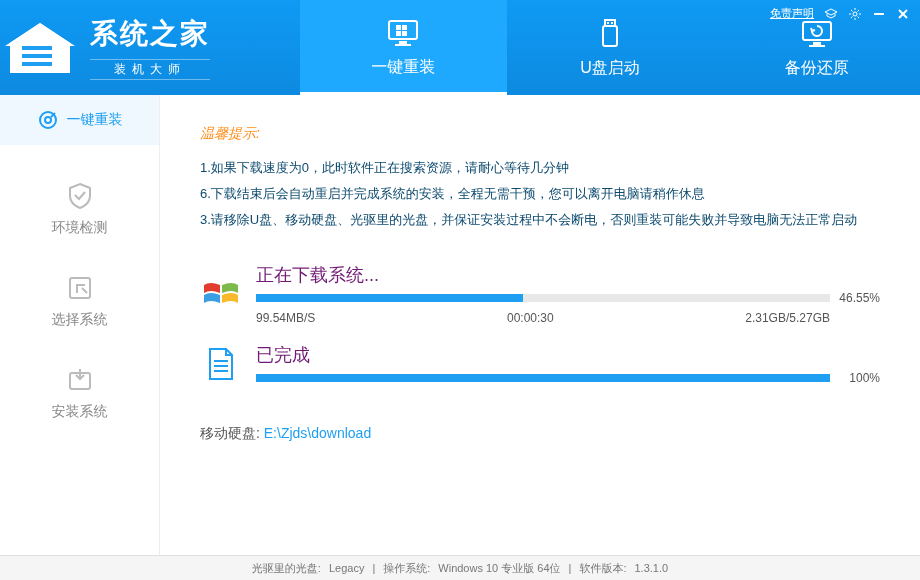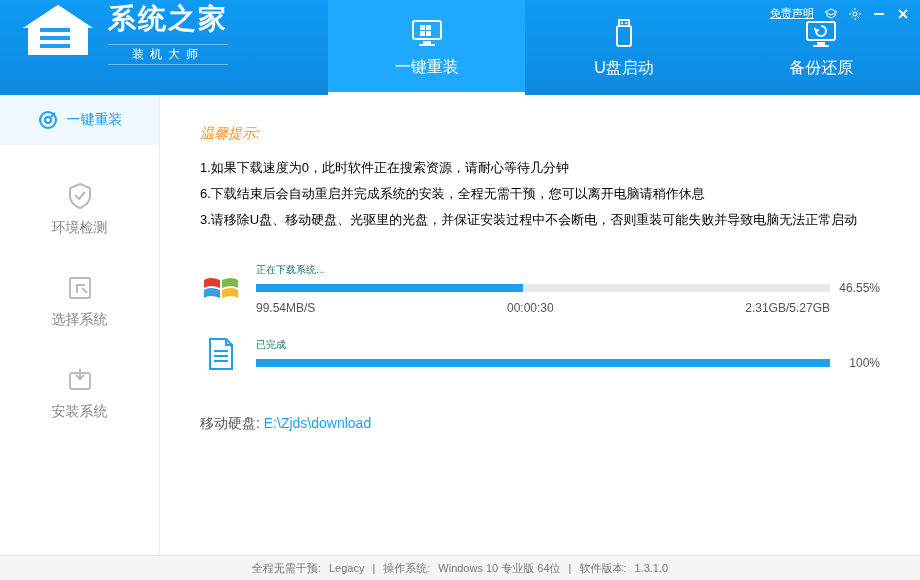--- a/index.html
+++ b/index.html
@@ -1,19 +1,19 @@
 <!DOCTYPE html>
 <html><head>
 <meta charset="utf-8">
 <style>
 * { margin: 0; padding: 0; box-sizing: border-box; font-family: "Microsoft YaHei", sans-serif; }
 body { width: 920px; height: 580px; overflow: hidden; background: #fff; }
 
 .header { height: 95px; background: linear-gradient(to bottom, #0f9af4, #0d8ae0); display: flex; position: relative; }
-.logo-area { width: 328px; display: flex; padding-left: 18px; }
+.logo-area { width: 300px; display: flex; align-items: center; }
 .logo-icon { width: 80px; height: 60px; }
 .logo-text { margin-left: 10px; }
 .logo-title { color: #fff; font-size: 28px; font-weight: bold; letter-spacing: 2px; }
 .logo-sub { color: #fff; font-size: 12px; letter-spacing: 6px; border-top: 1px solid rgba(255,255,255,0.4); border-bottom: 1px solid rgba(255,255,255,0.4); padding: 1px 0; margin-top: 6px; text-align: center; }
 
 .nav { display: flex; flex: 1; }
 .nav-item { flex: 1; display: flex; flex-direction: column; align-items: center; justify-content: center; color: #fff; font-size: 16px; cursor: pointer; }
 .nav-item.active { background: #1ea9ff; border-bottom: 3px solid #fff; }
 .nav-icon { width: 36px; height: 36px; margin-bottom: 6px; }
 
@@ -23,27 +23,27 @@
 
 .body { display: flex; height: 460px; }
 .sidebar { width: 160px; background: #fff; border-right: 1px solid #eee; }
 .sidebar-item { height: 92px; display: flex; flex-direction: column; align-items: center; justify-content: flex-end; cursor: pointer; color: #888; font-size: 14px; position: relative; }
 .sidebar-item.active-blue { background: #f0f8ff; color: #1e9ff2; }
 .sidebar-item.current { color: #1e9ff2; }
 .sidebar-icon { width: 30px; height: 30px; margin-bottom: 8px; }
 
 .content { flex: 1; padding: 30px 40px 20px 40px; position: relative; }
 .tips-title { color: #ff8c1a; font-size: 14px; margin-bottom: 12px; font-style: italic; }
-.tips-line { color: #000000; font-size: 13px; line-height: 26px; }
+.tips-line { color: #0c4a6e; font-size: 13px; line-height: 26px; }
 
 .progress-section { margin-top: 30px; }
 .progress-row { display: flex; align-items: center; margin-bottom: 18px; }
 .progress-icon { width: 42px; height: 42px; margin-right: 14px; flex-shrink: 0; }
 .progress-body { flex: 1; }
-.progress-label { font-size: 10px; color: #0f766e; margin-bottom: 4px; }
+.progress-label { font-size: 18px; color: #701a75; margin-bottom: 4px; }
 .progress-bar-wrap { display: flex; align-items: center; justify-content: space-between; }
 .progress-bar { flex: 1; height: 8px; background: #e8e8e8; position: relative; }
 .progress-fill { height: 100%; background: #1e9ff2; }
 .progress-pct { font-size: 12px; color: #555; margin-left: 8px; min-width: 42px; text-align: right; }
 .progress-stats { display: flex; justify-content: space-between; font-size: 12px; color: #555; margin-top: 6px; padding-right: 50px; }
 
 .save-path { margin-top: 40px; font-size: 14px; }
 .save-path-label { color: #555; }
 .save-path-val { color: #1e9ff2; }
 
@@ -215,21 +215,21 @@
     </div>
 
     <div class="save-path">
       <span class="save-path-label">移动硬盘:</span>
       <span class="save-path-val">E:\Zjds\download</span>
     </div>
   </div>
 </div>
 
 <div class="footer">
-  <span>全程无需干预:</span>
+  <span>光驱里的光盘:</span>
   <span>Legacy</span>
   <span>|</span>
   <span>操作系统:</span>
   <span>Windows 10 专业版 64位</span>
   <span>|</span>
   <span>软件版本:</span>
   <span>1.3.1.0</span>
 </div>
 
 </body></html>

